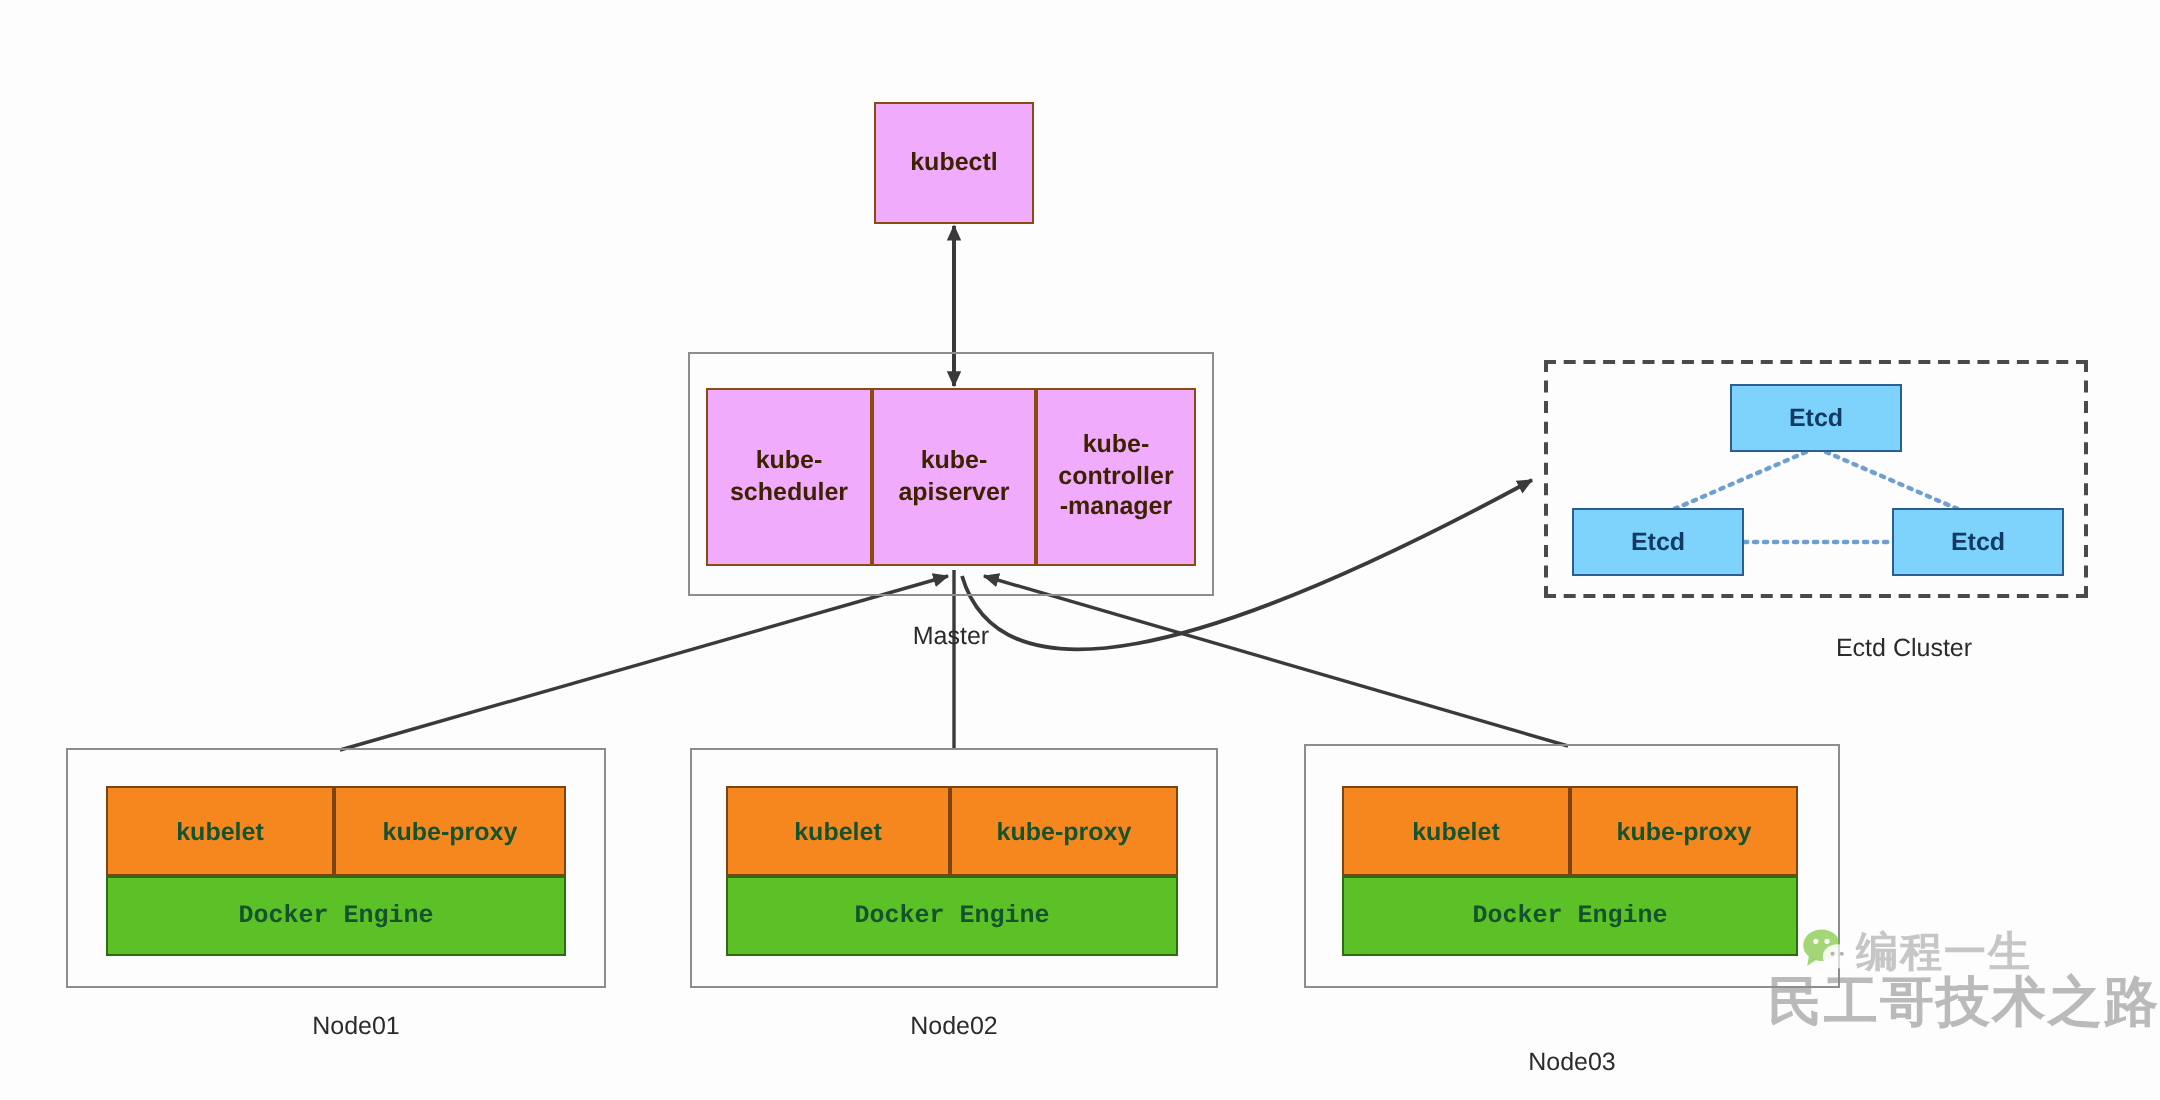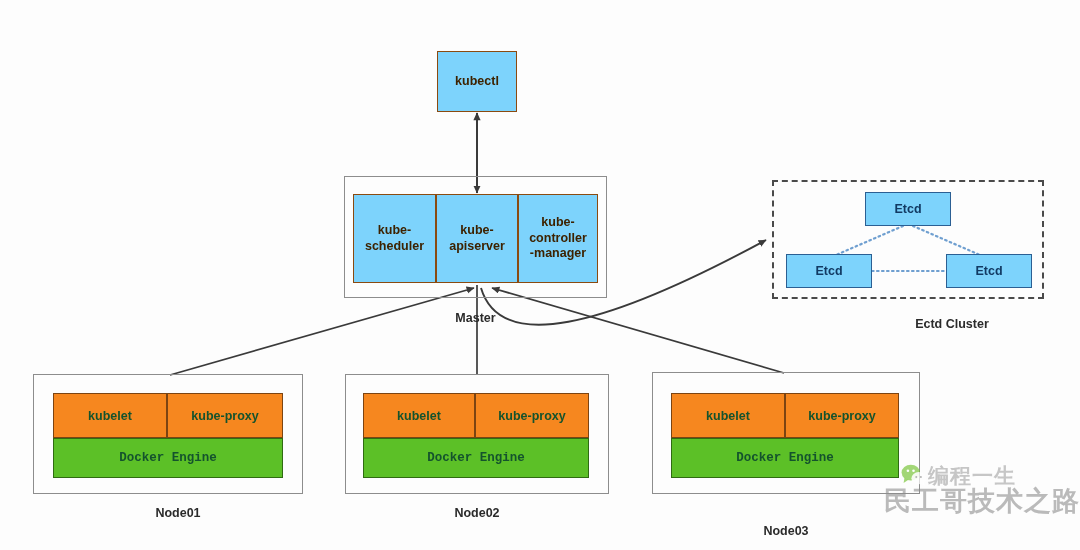--- a/index.html
+++ b/index.html
@@ -30,21 +30,21 @@
     position: absolute;
     box-sizing: border-box;
     display: flex;
     align-items: center;
     justify-content: center;
     text-align: center;
   }
 
   
   .orange {
-    background: #7dd3fc;
+    background: #f0abfc;
     border: 1px solid #8a4a10;
     color: #3d2200;
     font-size: 12.5px;
     font-weight: bold;
     line-height: 1.25;
   }
   .orange-lite {
     background: #f6871f;
     border: 1px solid #7c4412;
     color: #14532d;
@@ -74,21 +74,21 @@
   }
   .dashed {
     background: transparent;
     border: 2px dashed #4a4a4a;
   }
 
   .caption {
     position: absolute;
     text-align: center;
     font-size: 12.5px;
-    font-weight: bold;
+    font-weight: normal;
     color: #2b2b2b;
     white-space: nowrap;
   }
 
   
   .wm {
     position: absolute;
     white-space: nowrap;
     font-family: "DejaVu Sans", sans-serif;
     font-weight: bold;

